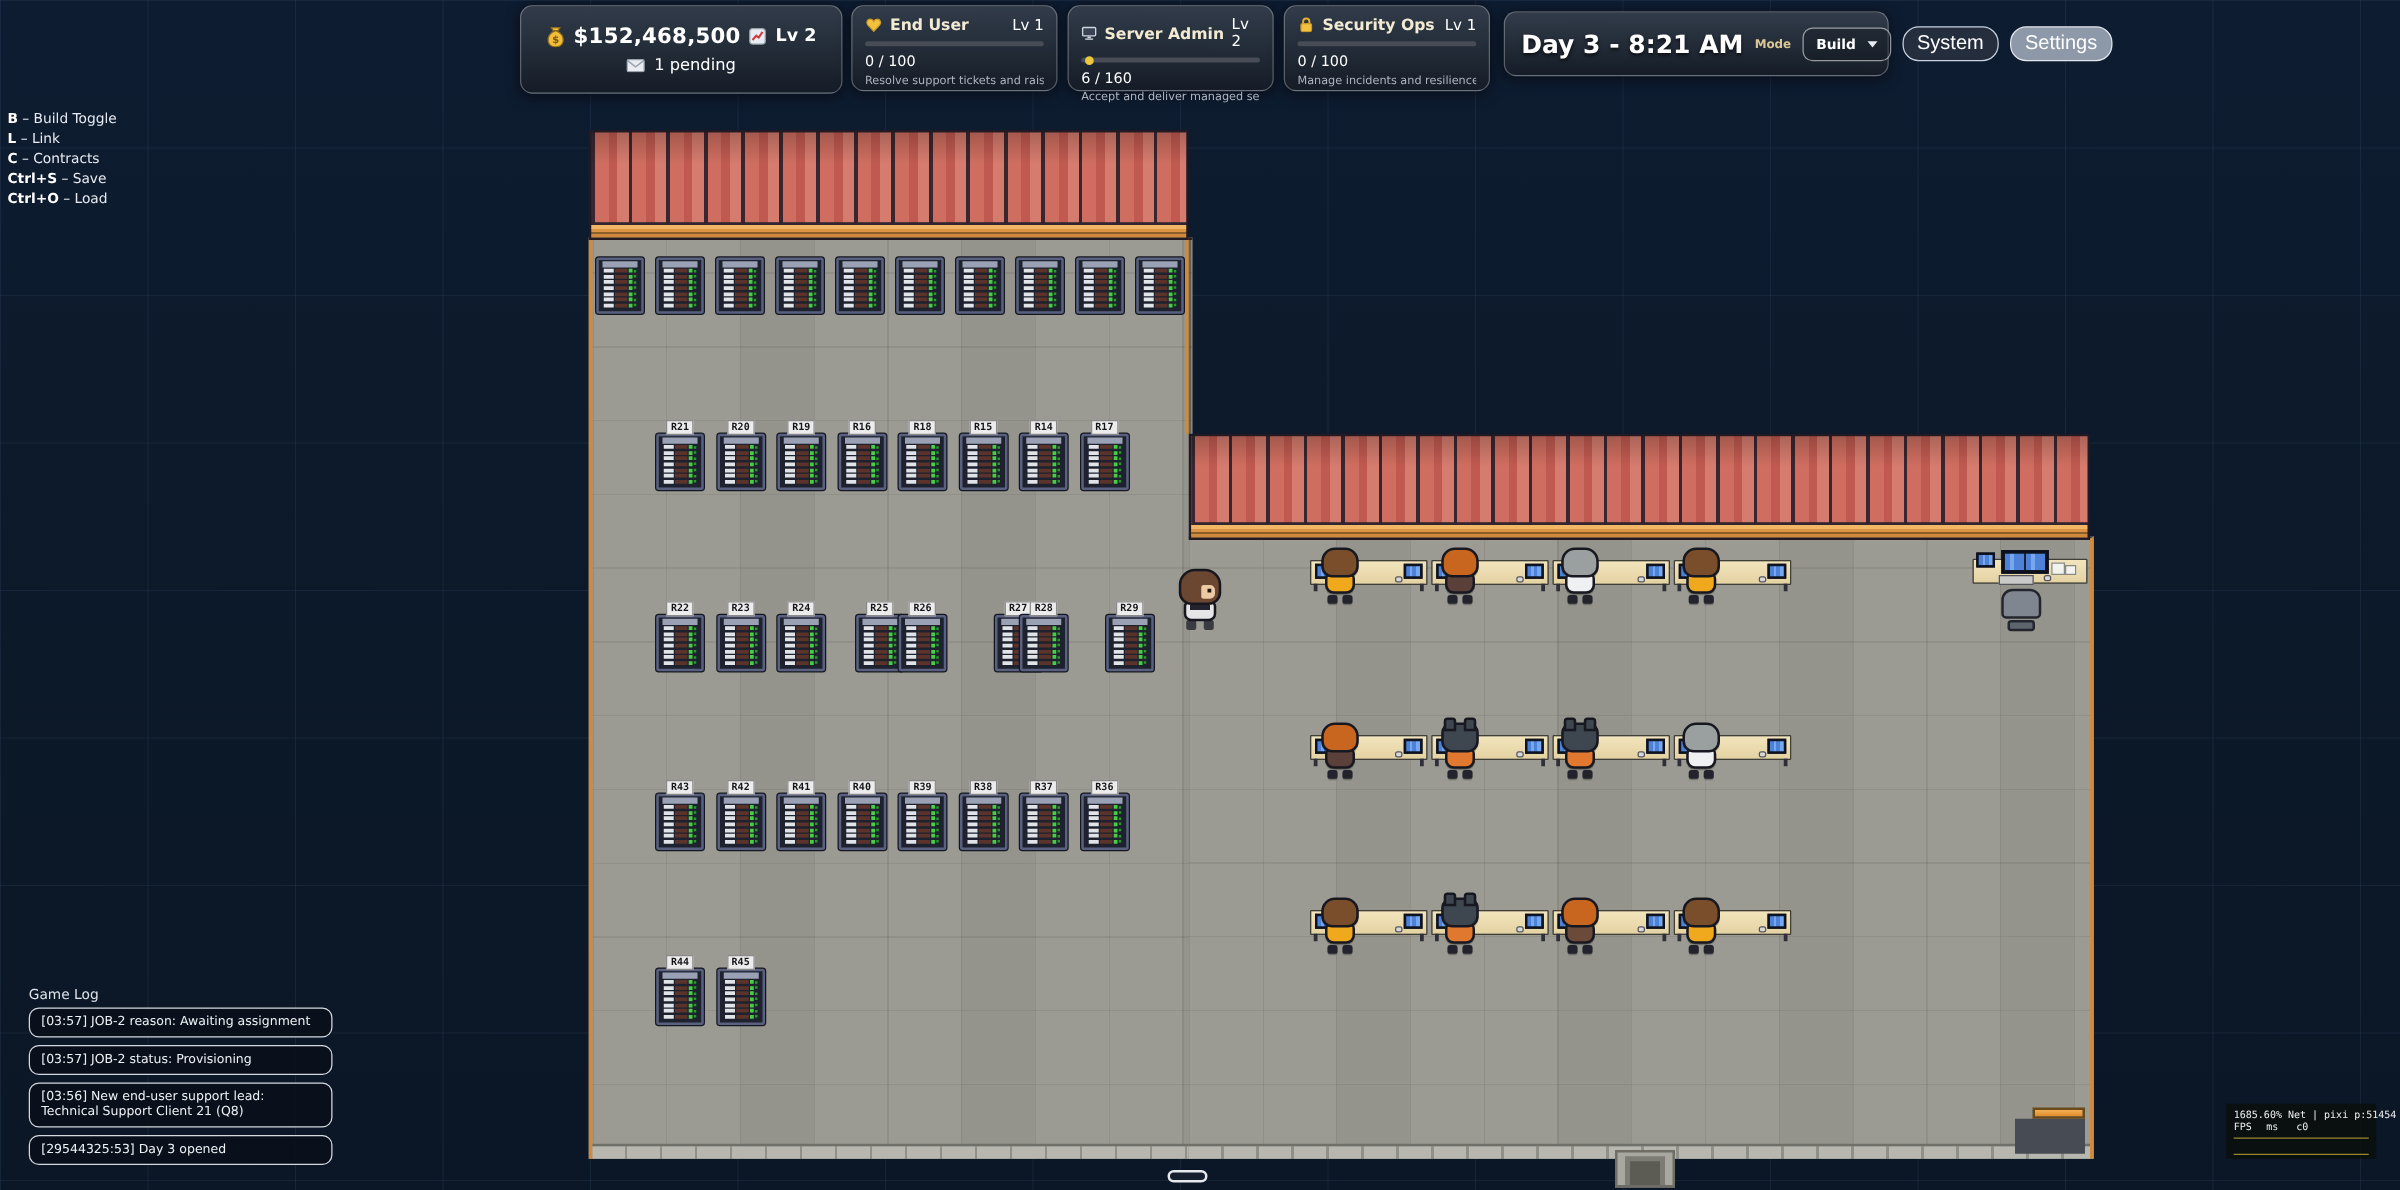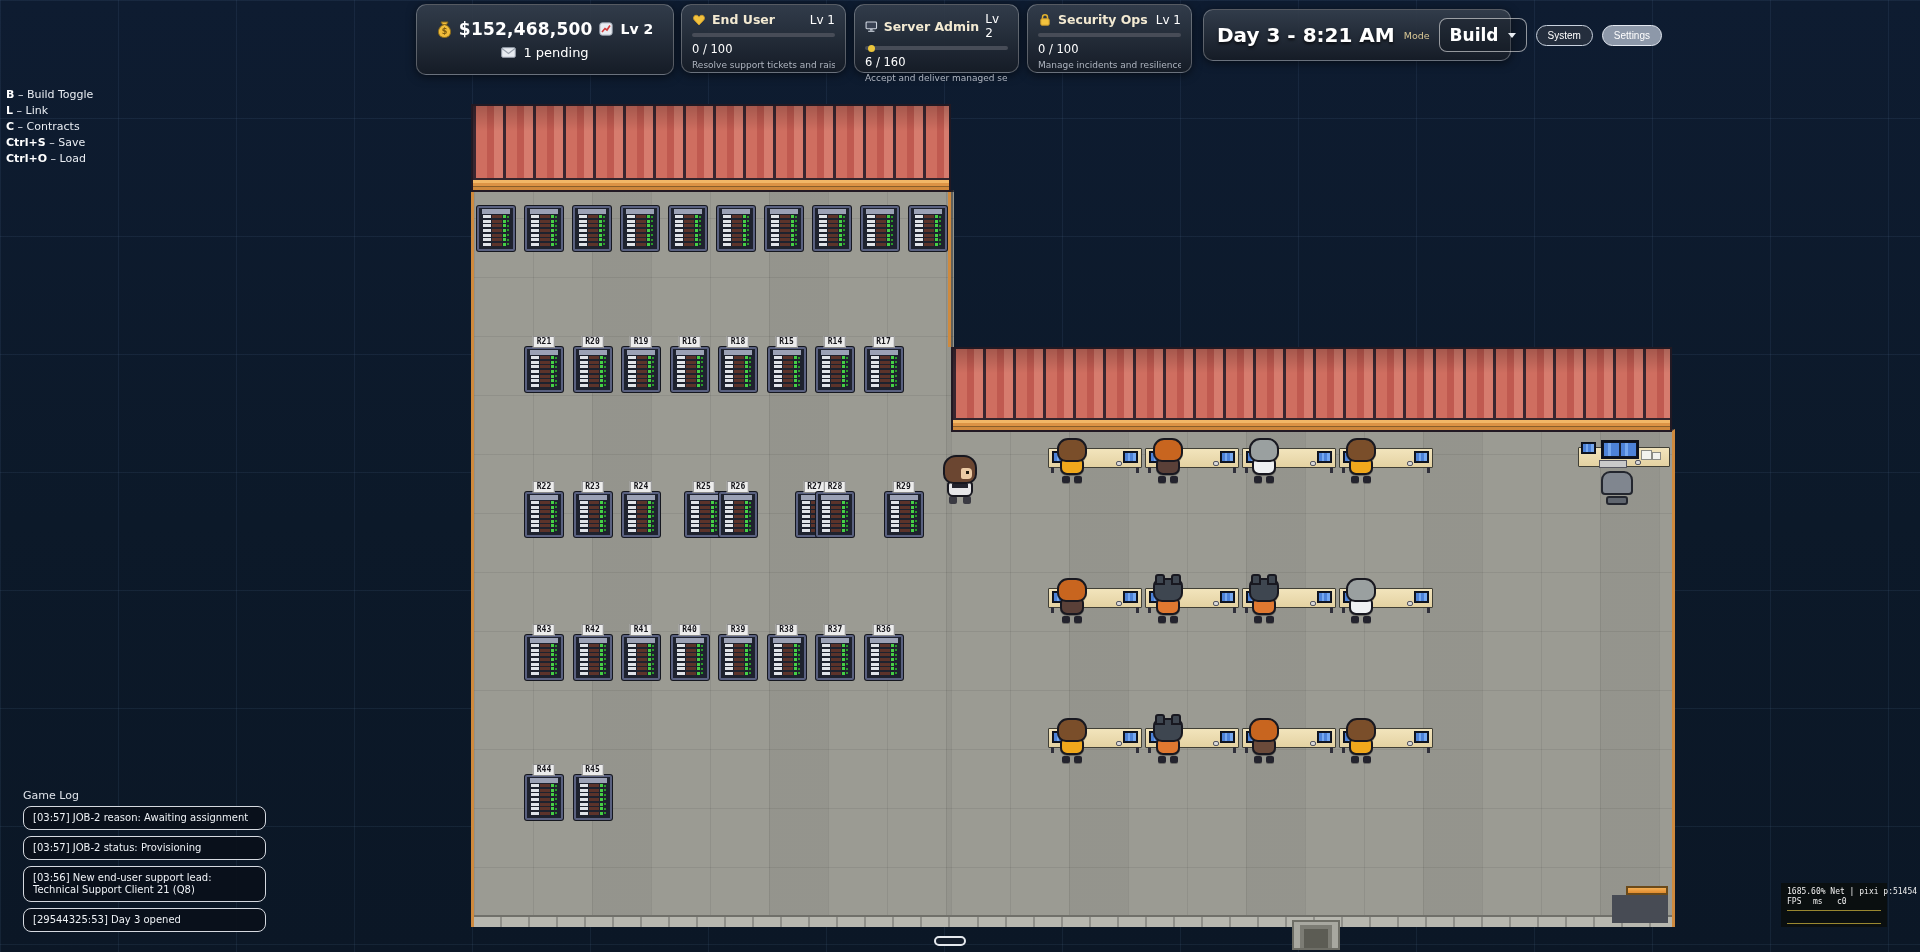--- a/index.html
+++ b/index.html
@@ -127,37 +127,37 @@
   .career{width:165px;height:69px;top:4px;padding:7px 10px 6px;}
   .career-title-row{display:flex;align-items:center;gap:6px;}
   .career-name{font-size:12.5px;font-weight:bold;color:#f3ead2;white-space:nowrap;}
   .career-level{margin-left:auto;font-size:12px;color:#fff;}
   .career-bar{margin-top:6px;height:4px;background:#474c57;border-radius:2px;position:relative;}
   .career-dot{position:absolute;top:-1.5px;width:7px;height:7px;border-radius:50%;background:#ecc63c;}
   .career-value{margin-top:5px;font-size:11.5px;}
   .career-desc{margin-top:4px;font-size:9px;color:#aeb4bf;white-space:nowrap;overflow:hidden;}
   .time-panel{left:1203px;top:9px;width:308px;height:52px;display:flex;align-items:center;gap:9px;padding:0 13px;}
   .time-title{font-size:20px;font-weight:bold;text-shadow:0 2px 3px rgba(0,0,0,0.7);white-space:nowrap;}
-  .mode-label{font-size:9.5px;font-weight:normal;color:#d9c896;text-align:center;}
+  .mode-label{font-size:9.5px;font-weight:bold;color:#d9c896;text-align:center;}
   .build-select{display:flex;align-items:center;gap:9px;padding:6px 10px;border:1.5px solid rgba(255,255,255,0.55);
-    border-radius:8px;font-size:17px;font-weight:bold;background:rgba(16,22,32,0.35);cursor:pointer;}
+    border-radius:8px;font-size:11px;font-weight:bold;background:rgba(16,22,32,0.35);cursor:pointer;}
   .chev{width:0;height:0;border-left:4px solid transparent;border-right:4px solid transparent;border-top:5px solid #e8ecf2;}
-  .pill-btn{padding:4px 11px;border:1.5px solid #c9d2de;border-radius:13px;font-size:10px;
+  .pill-btn{padding:4px 11px;border:1.5px solid #c9d2de;border-radius:13px;font-size:16px;
     background:rgba(44,52,66,0.75);color:#fff;cursor:pointer;white-space:nowrap;}
   .pill-btn.light{background:#8d98a9;border-color:#e3e8f0;}
   
   .shortcuts{position:absolute;left:6px;top:87px;z-index:10;color:#e8ecf2;font-size:11px;line-height:16px;}
   .shortcut b{color:#ffffff;}
   
   .game-log{position:absolute;left:23px;top:789px;width:243px;z-index:10;}
   .game-log-title{font-size:11px;color:#dfe3ea;margin-bottom:4px;}
   .log-entry{background:rgba(10,16,26,0.92);border:1px solid #d5d9e0;border-radius:8px;color:#eef1f5;
     font-size:10px;line-height:12px;padding:5px 9px;margin-bottom:6px;box-sizing:border-box;}
   
-  .debug-panel{position:absolute;left:1781px;top:883px;width:106px;z-index:10;
+  .debug-panel{position:absolute;left:1781px;top:883px;width:120px;z-index:10;
     background:rgba(10,12,8,0.72);padding:4px 6px 3px;box-sizing:border-box;
     color:#f0f0f0;font:8px "DejaVu Sans Mono",monospace;line-height:10px;}
   .debug-row{display:flex;}
   .debug-row .c1{width:26px;}
   .debug-row .c2{width:24px;}
   .debug-row .c3{flex:1;white-space:nowrap;}
   .gold-line{border-top:1px solid #9a8830;margin-top:3px;}
   .gold-line.second{margin-top:12px;}
   .svg-icon{display:block;}
 </style>

